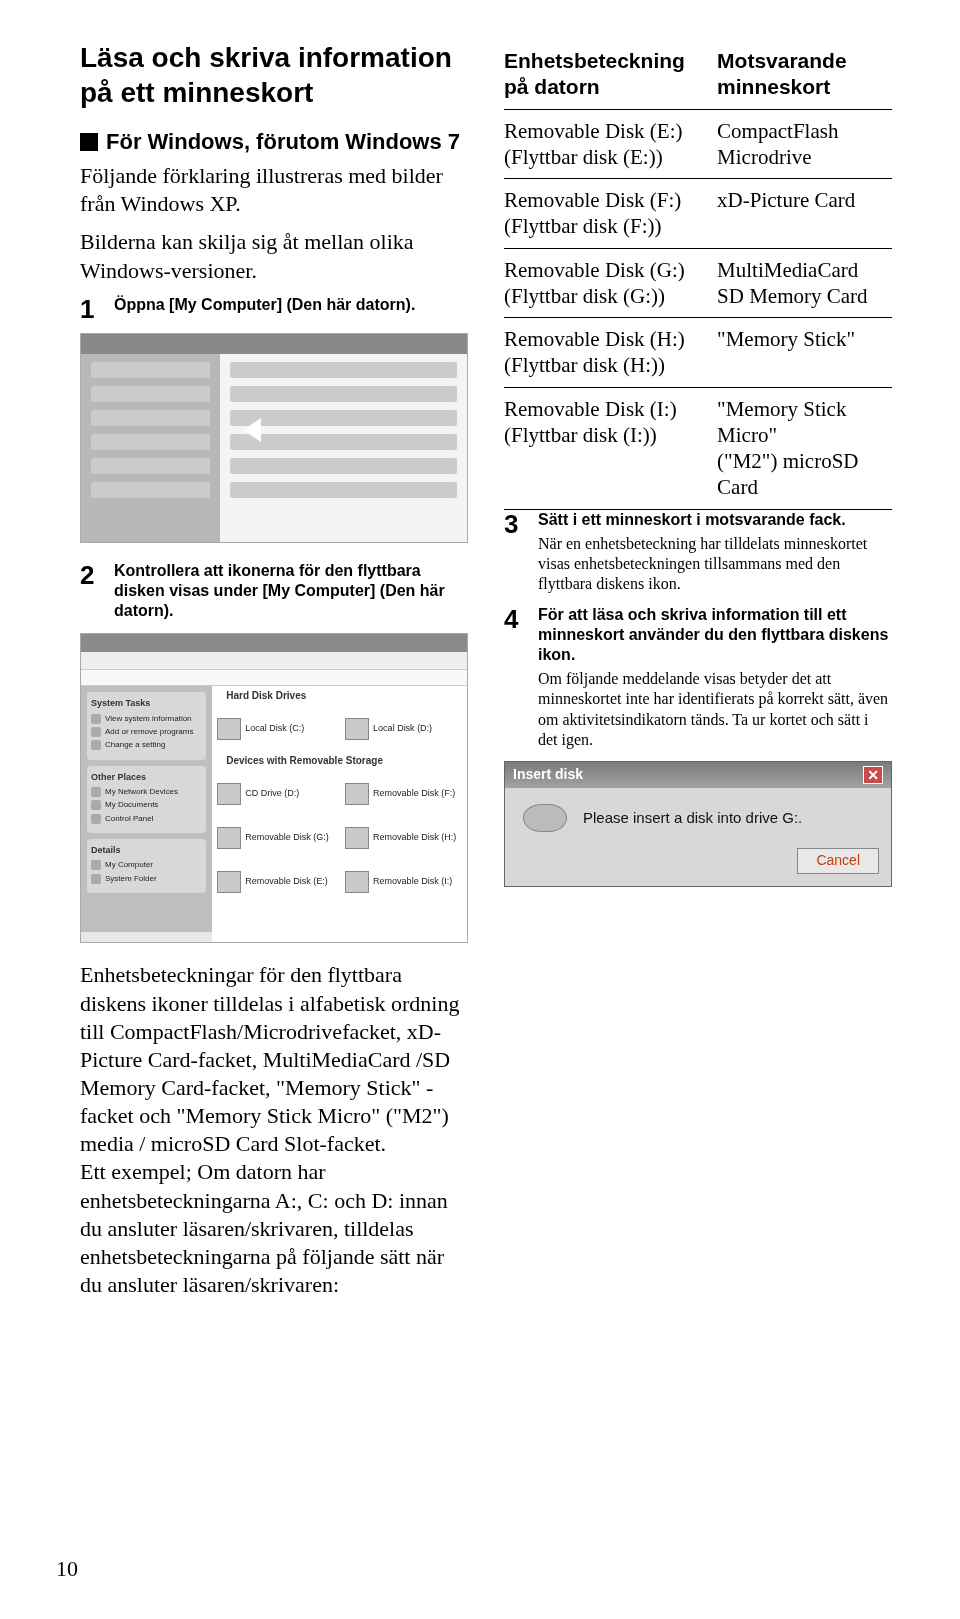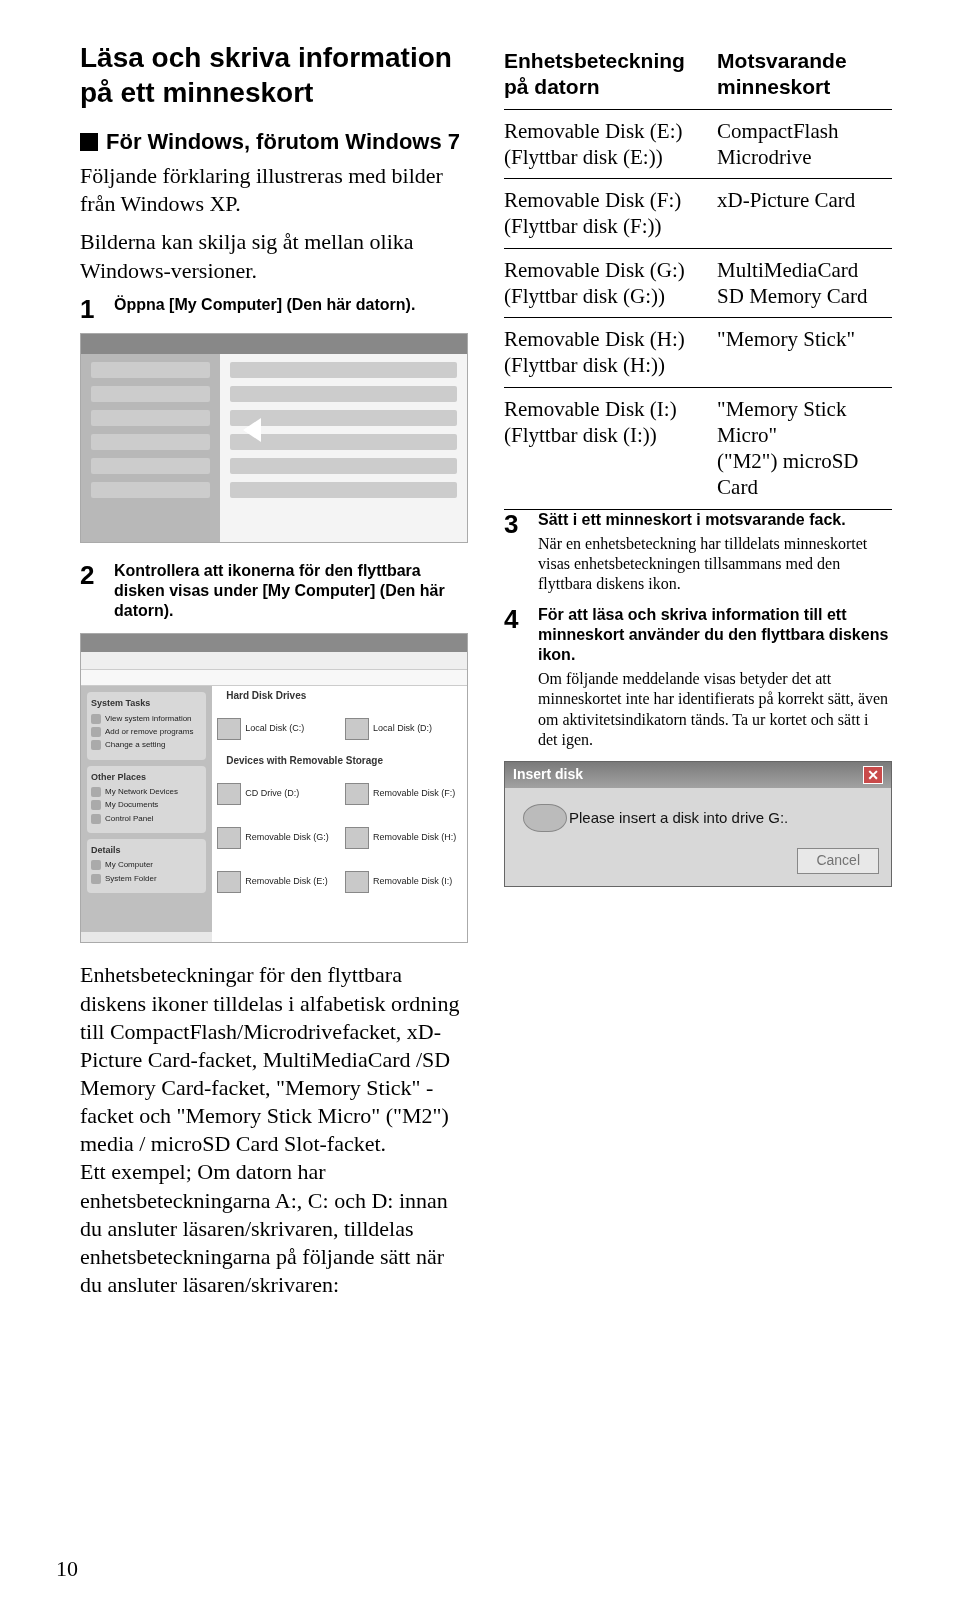--- a/index.html
+++ b/index.html
@@ -182,34 +182,34 @@
     background: linear-gradient(#7a7a7a, #a2a2a2);
     color:#fff; font-size:14px; font-weight:bold;
     padding: 4px 8px;
   }
   .dialog .x {
     width:20px; height:18px; background:#c94a4a; color:#fff;
     display:flex; align-items:center; justify-content:center;
     border:1px solid #fff; font-size:14px; line-height:1;
   }
   .dialog .body {
-    display:flex; align-items:center; gap:2px;
+    display:flex; align-items:center; gap:16px;
     padding: 16px 18px 10px 18px;
   }
   .dialog .disk {
     width:44px; height:28px; background:#bbb; border:1px solid #888; border-radius:50%/60%;
     position:relative;
   }
   .dialog .msg { font-size: 15px; color:#111; }
   .dialog .btns {
     display:flex; justify-content:flex-end; padding: 6px 12px 12px 12px;
   }
   .dialog .btn {
     background: #e8e8e8; border:1px solid #888;
-    padding: 3px 18px; font-size:14px; color:#737373;
+    padding: 3px 18px; font-size:14px; color:#c2410c;
   }
 
   .page-num {
     position: absolute;
     left: 56px;
     bottom: 36px;
     font-size: 22px;
   }
 </style>
 </head>

